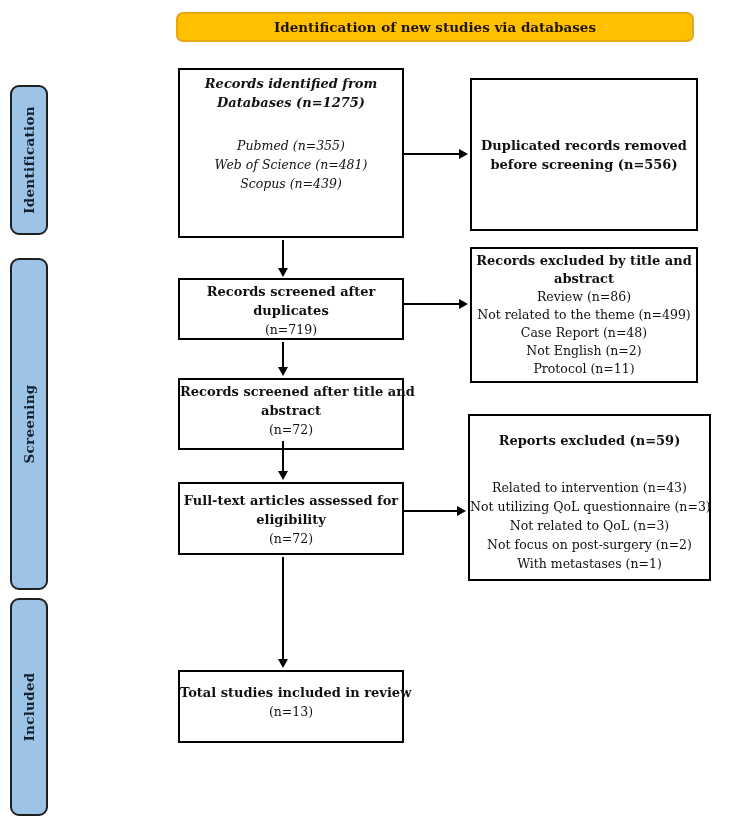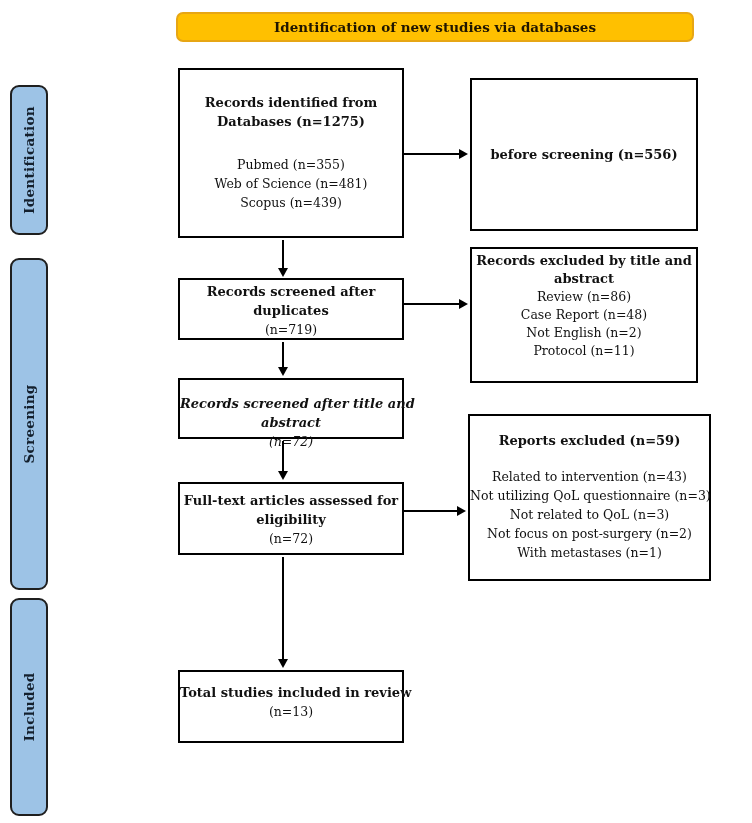--- a/index.html
+++ b/index.html
@@ -50,21 +50,21 @@
     box-sizing: border-box;
     text-align: center;
     font-size: 12.5px;
     line-height: 19px;
   }
   .box .bold { font-weight: bold; font-size: 13px; }
   .line { white-space: nowrap; }
   .tight { line-height: 18px; }
   .center-v { display: flex; flex-direction: column; justify-content: center; }
   .items-gap-lg { margin-top: 24px; }
-  .items-gap-sm { margin-top: 17px; }
+  .items-gap-sm { margin-top: 28px; }
   
   .varrow {
     position: absolute;
     width: 2px;
     background: #000000;
   }
   .varrow::after {
     content: "";
     position: absolute;
     left: -4px; bottom: -9px;
@@ -98,50 +98,52 @@
   <div class="stage" style="top:85px; height:150px;">
     <span>Identification</span>
   </div>
   <div class="stage" style="top:258px; height:332px;">
     <span>Screening</span>
   </div>
   <div class="stage" style="top:598px; height:218px;">
     <span>Included</span>
   </div>
 
-  <div class="box" style="left:178px; top:68px; width:226px; height:170px; padding-top:23px;">
+  <div class="box" style="left:178px; top:68px; width:226px; height:170px; padding-top:4px;font-style:italic;">
     <div class="bold line">Records identified from</div>
     <div class="bold line">Databases (n=1275)</div>
     <div class="items-gap-lg">
       <div class="line">Pubmed (n=355)</div>
       <div class="line">Web of Science (n=481)</div>
       <div class="line">Scopus (n=439)</div>
     </div>
   </div>
 
   <div class="box center-v" style="left:470px; top:78px; width:228px; height:153px;">
+    <div class="bold line">Duplicated records removed</div>
     <div class="bold line">before screening (n=556)</div>
   </div>
 
   <div class="box" style="left:178px; top:278px; width:226px; height:62px; padding-top:2px;">
     <div class="bold line">Records screened after</div>
     <div class="bold line">duplicates</div>
     <div class="line">(n=719)</div>
   </div>
 
   <div class="box tight" style="left:470px; top:247px; width:228px; height:136px; padding-top:3px;">
     <div class="bold line">Records excluded by title and</div>
     <div class="bold line">abstract</div>
     <div class="line">Review (n=86)</div>
+    <div class="line">Not related to the theme (n=499)</div>
     <div class="line">Case Report (n=48)</div>
     <div class="line">Not English (n=2)</div>
     <div class="line">Protocol (n=11)</div>
   </div>
 
-  <div class="box" style="left:178px; top:378px; width:226px; height:61px; padding-top:14px;font-style:italic;">
+  <div class="box" style="left:178px; top:378px; width:226px; height:72px; padding-top:2px;">
     <div class="bold line">Records screened after title and</div>
     <div class="bold line">abstract</div>
     <div class="line">(n=72)</div>
   </div>
 
   <div class="box" style="left:178px; top:482px; width:226px; height:73px; padding-top:7px;">
     <div class="bold line">Full-text articles assessed for</div>
     <div class="bold line">eligibility</div>
     <div class="line">(n=72)</div>
   </div>

